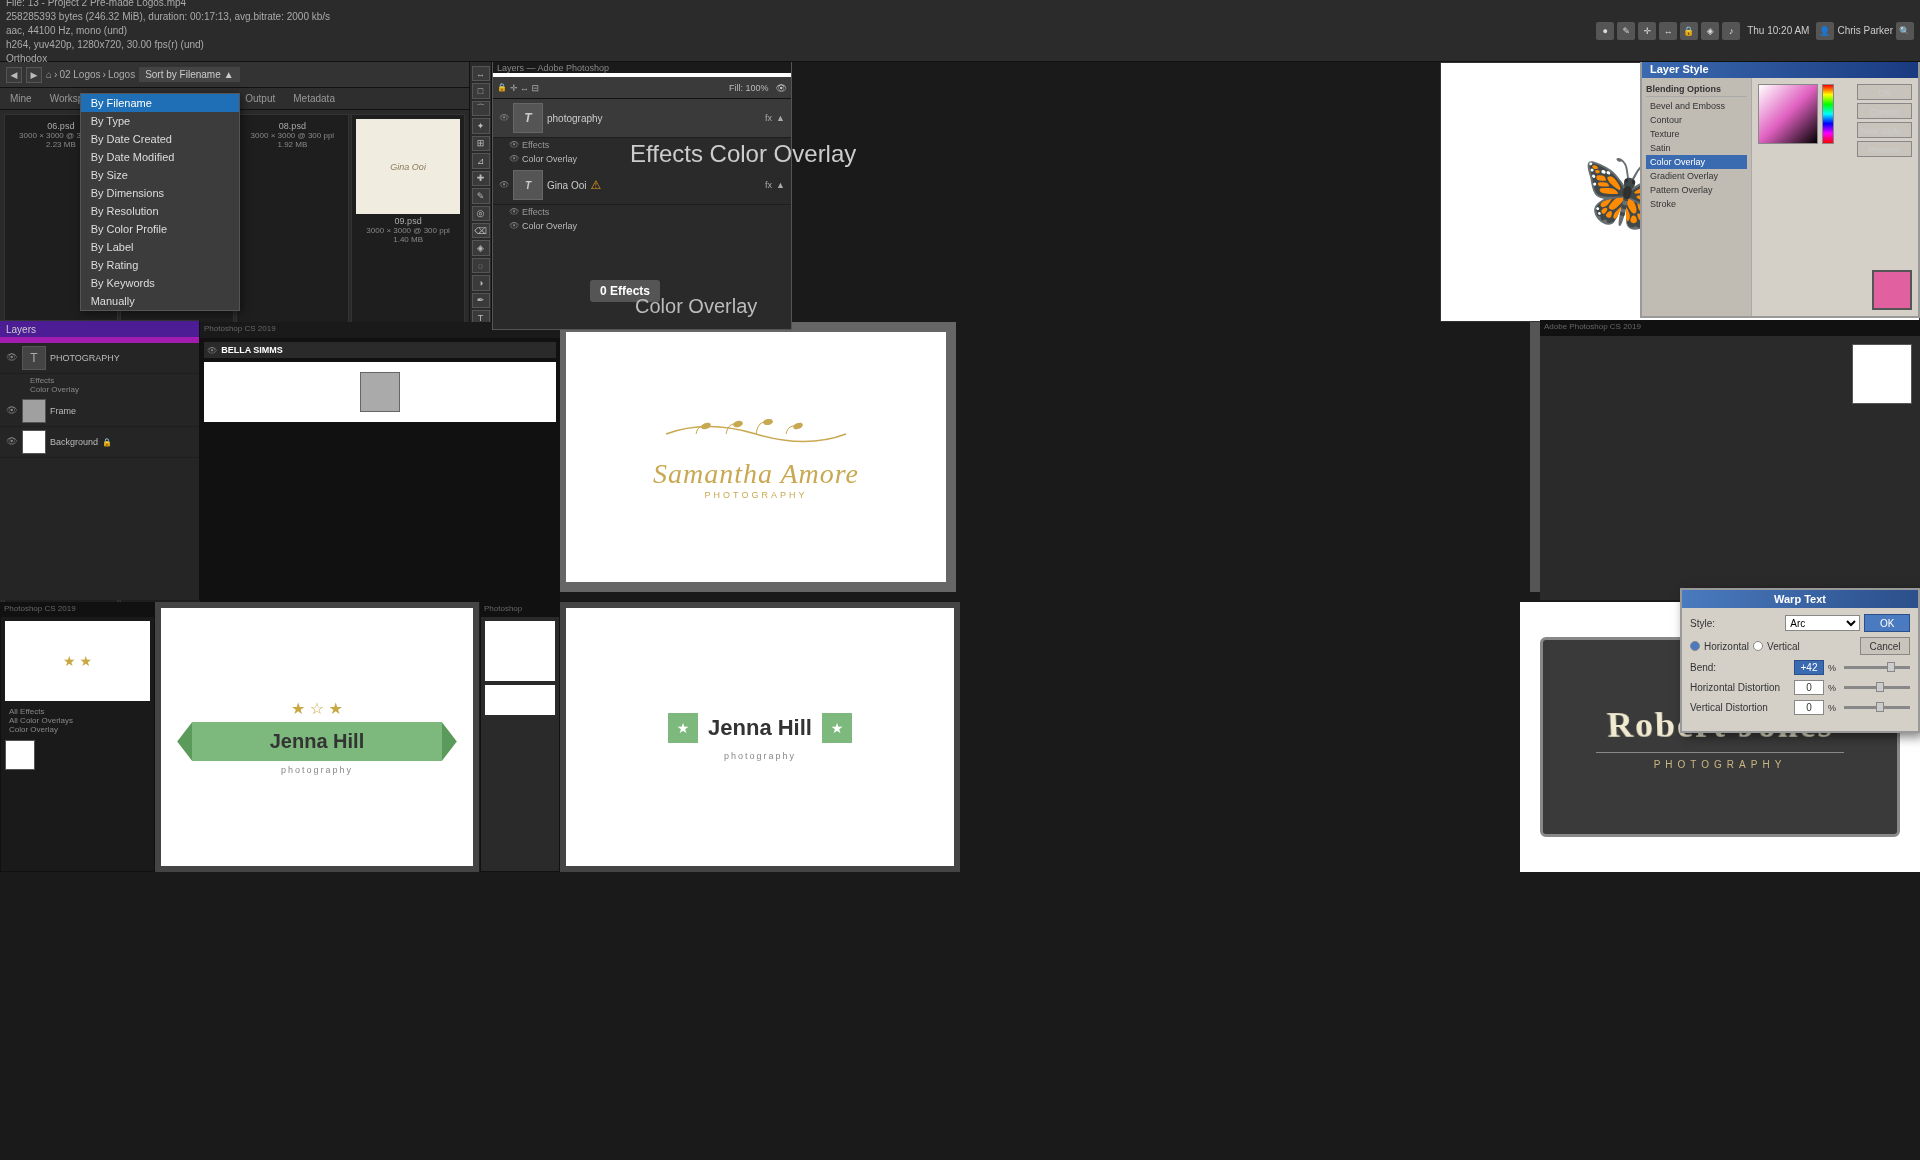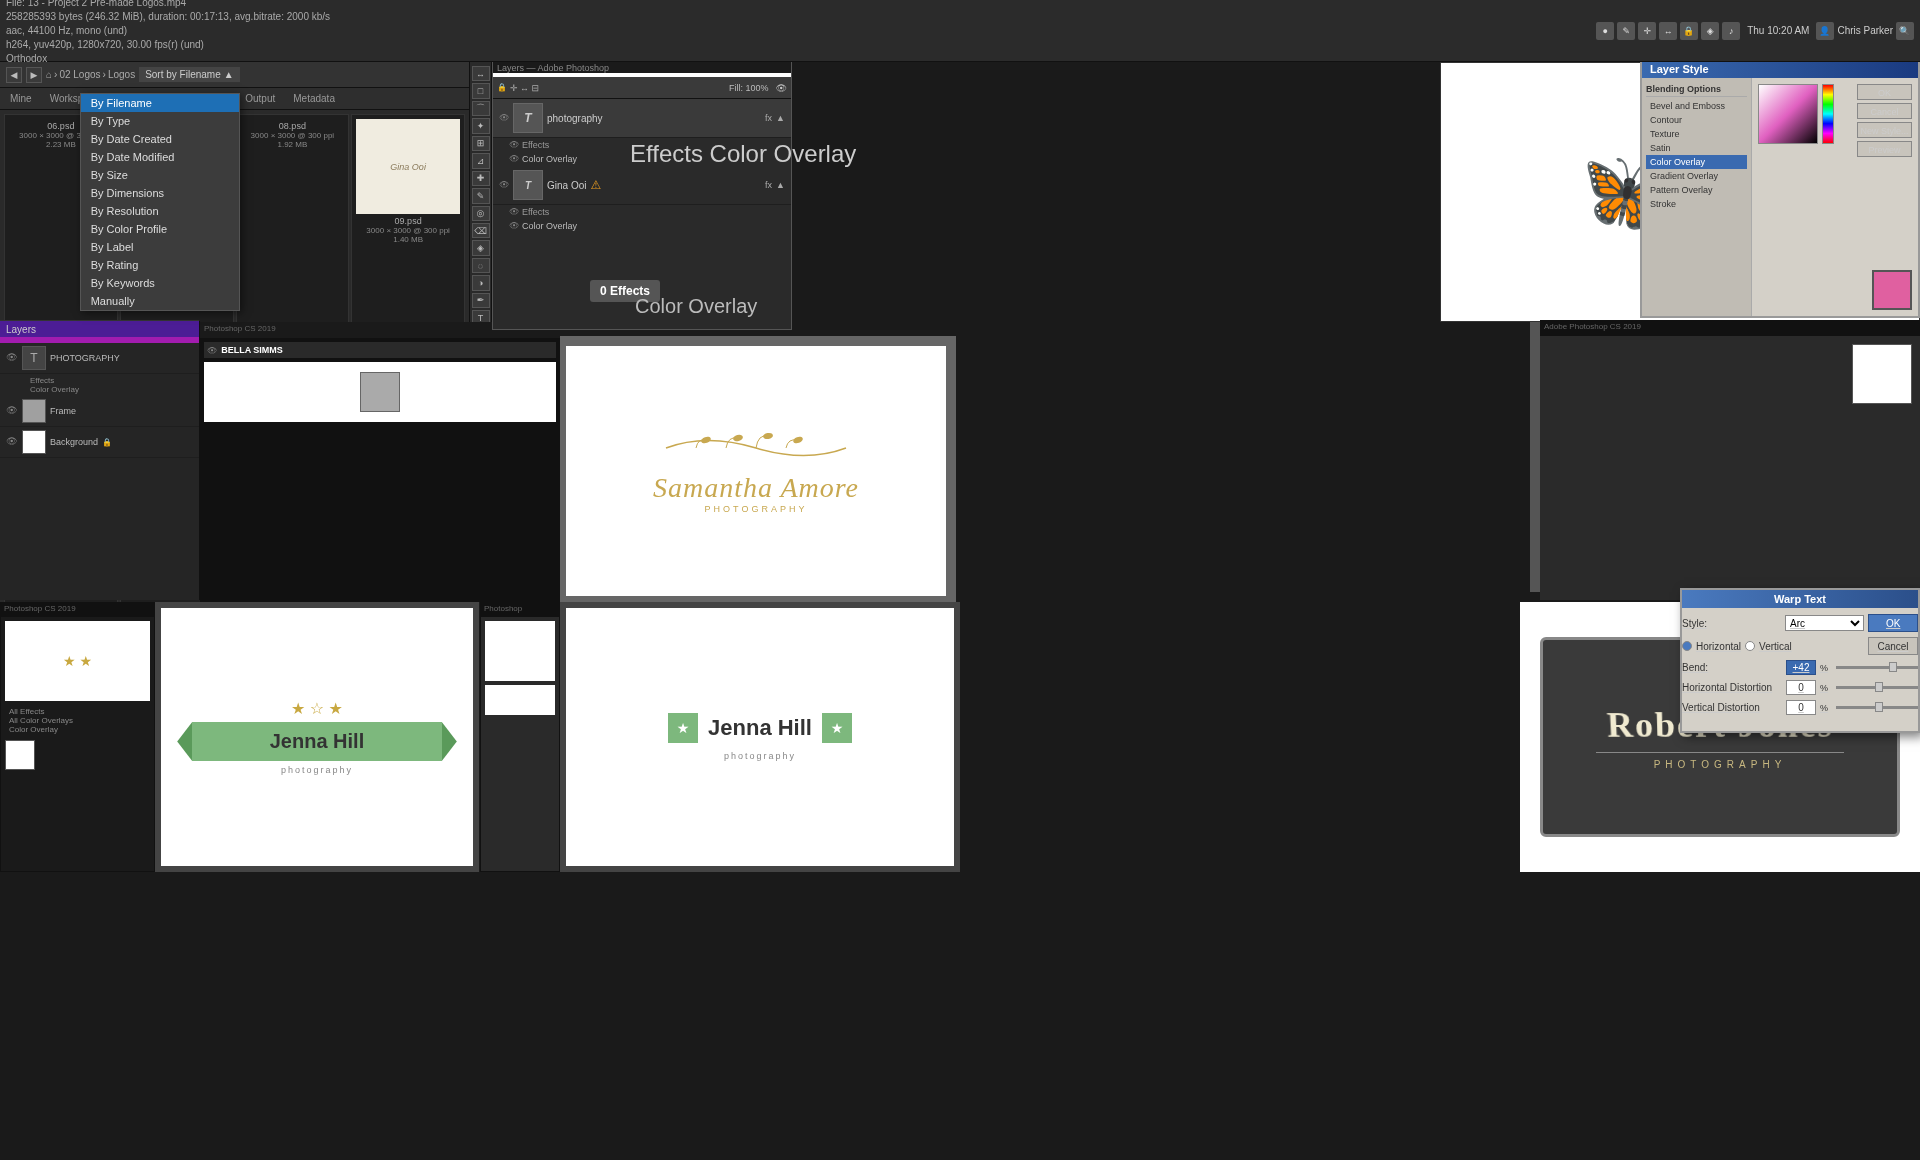--- a/index.html
+++ b/index.html
@@ -272,22 +272,21 @@
       height: 18px;
       background: linear-gradient(to right, #4a7abf, #2b4f8a);
       display: flex;
       align-items: center;
       justify-content: center;
       font-size: 11px;
       color: #fff;
       font-weight: bold;
     }
     .wd-body {
-      padding: 6px 0;
-      text-decoration: underline;
+      padding: 6px 8px;
     }
     .wd-row {
       display: flex;
       align-items: center;
       margin-bottom: 5px;
       gap: 4px;
       font-size: 10px;
       color: #333;
     }
     .wd-label { width: 100px; font-size: 10px; color: #333; }
@@ -855,21 +854,21 @@
       </div>
       <div class="rls-color-picker">
         <div class="rls-color-square"></div>
         <div class="rls-color-bar"></div>
       </div>
       <div class="rls-big-swatch"></div>
     </div>
   </div>
 </div>
 
-<div style="position:absolute;top:336px;left:556px;width:400px;height:270px;background:#666;">
+<div style="position:absolute;top:322px;left:556px;width:400px;height:270px;background:#666;">
   <div style="position:absolute;top:10px;left:10px;right:10px;bottom:10px;background:#fff;display:flex;align-items:center;justify-content:center;flex-direction:column;">
 
     <svg width="200" height="40" viewBox="0 0 200 40" style="margin-bottom:4px;">
       <path d="M10,20 Q50,5 100,20 Q150,35 190,20" stroke="#c8a850" stroke-width="1.5" fill="none"></path>
       <path d="M40,20 Q42,10 50,12" stroke="#c8a850" stroke-width="1" fill="none"></path>
       <path d="M70,20 Q72,8 82,10" stroke="#c8a850" stroke-width="1" fill="none"></path>
       <path d="M100,20 Q102,6 112,8" stroke="#c8a850" stroke-width="1" fill="none"></path>
       <path d="M130,20 Q132,10 142,12" stroke="#c8a850" stroke-width="1" fill="none"></path>
       <ellipse cx="50" cy="12" rx="5" ry="3" fill="#c8a850" transform="rotate(-20,50,12)"></ellipse>
       <ellipse cx="82" cy="10" rx="5" ry="3" fill="#c8a850" transform="rotate(-15,82,10)"></ellipse>

